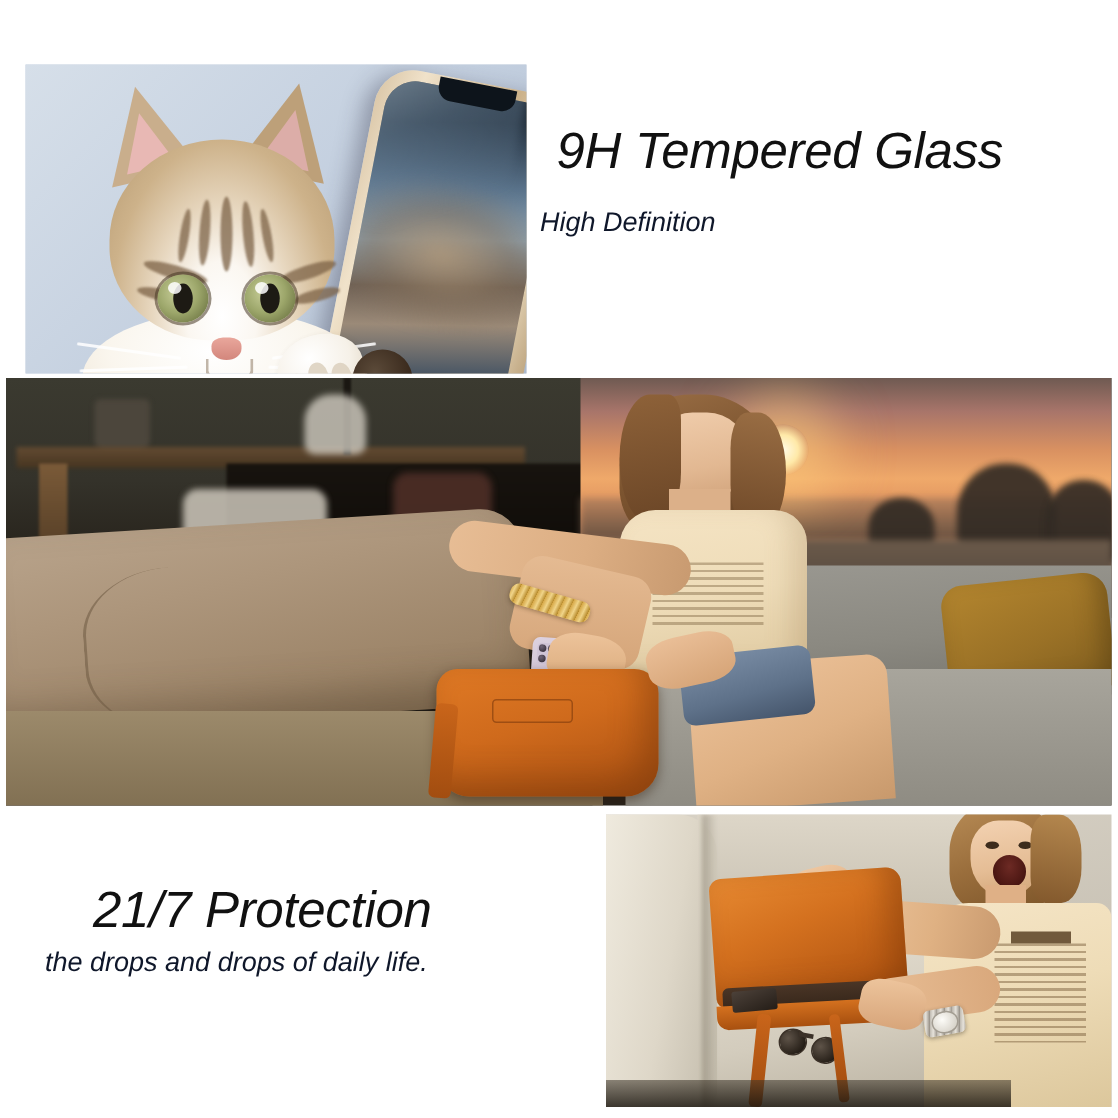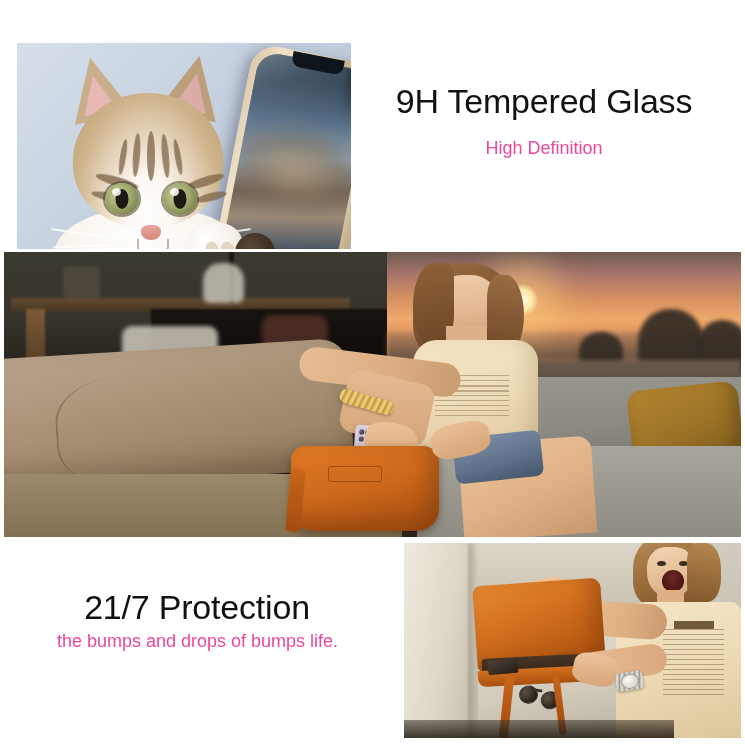--- a/index.html
+++ b/index.html
@@ -24,34 +24,34 @@
 
   
   .panel {
     position: absolute;
     overflow: hidden;
   }
 
   
   .textblock {
     position: absolute;
-    text-align: center;
+    font-style: italic;
   }
   .headline {
     font-size: 34px;
     font-weight: 400;
     color: #111111;
     letter-spacing: -0.2px;
     line-height: 1.1;
     white-space: nowrap;
   }
   .subline {
     font-size: 18px;
     font-weight: 400;
-    color: #ec4899;
+    color: #0f172a;
     line-height: 1.55;
     white-space: nowrap;
   }
 
   #headline-top { left: 371px; top: 83px; width: 346px; }
   #sub-top { left: 360px; top: 135px; width: 368px; }
 
   #headline-bottom { left: 62px; top: 589px; width: 270px; }
   #sub-bottom { left: 30px; top: 628px; width: 335px; }
 
@@ -947,21 +947,21 @@
     <div class="lr-bag"></div>
     <div class="lr-bag-pocket"></div>
     <div class="lr-bag-strap"></div>
     <div class="lr-hand2"></div>
   </div>
 
   <div class="textblock" id="headline-bottom">
     <div class="headline">21/7 Protection</div>
   </div>
   <div class="textblock" id="sub-bottom">
-    <div class="subline">the bumps and drops of bumps life.</div>
+    <div class="subline">the drops and drops of daily life.</div>
   </div>
 
   <div class="panel" id="panel-shock">
     <div class="sh-backrest"></div>
     <div class="sh-seat"></div>
     <div class="sh-chairback"></div>
     <div class="sh-chair-edge"></div>
 
     <div class="sh-hair"></div>
     <div class="sh-face"></div>

